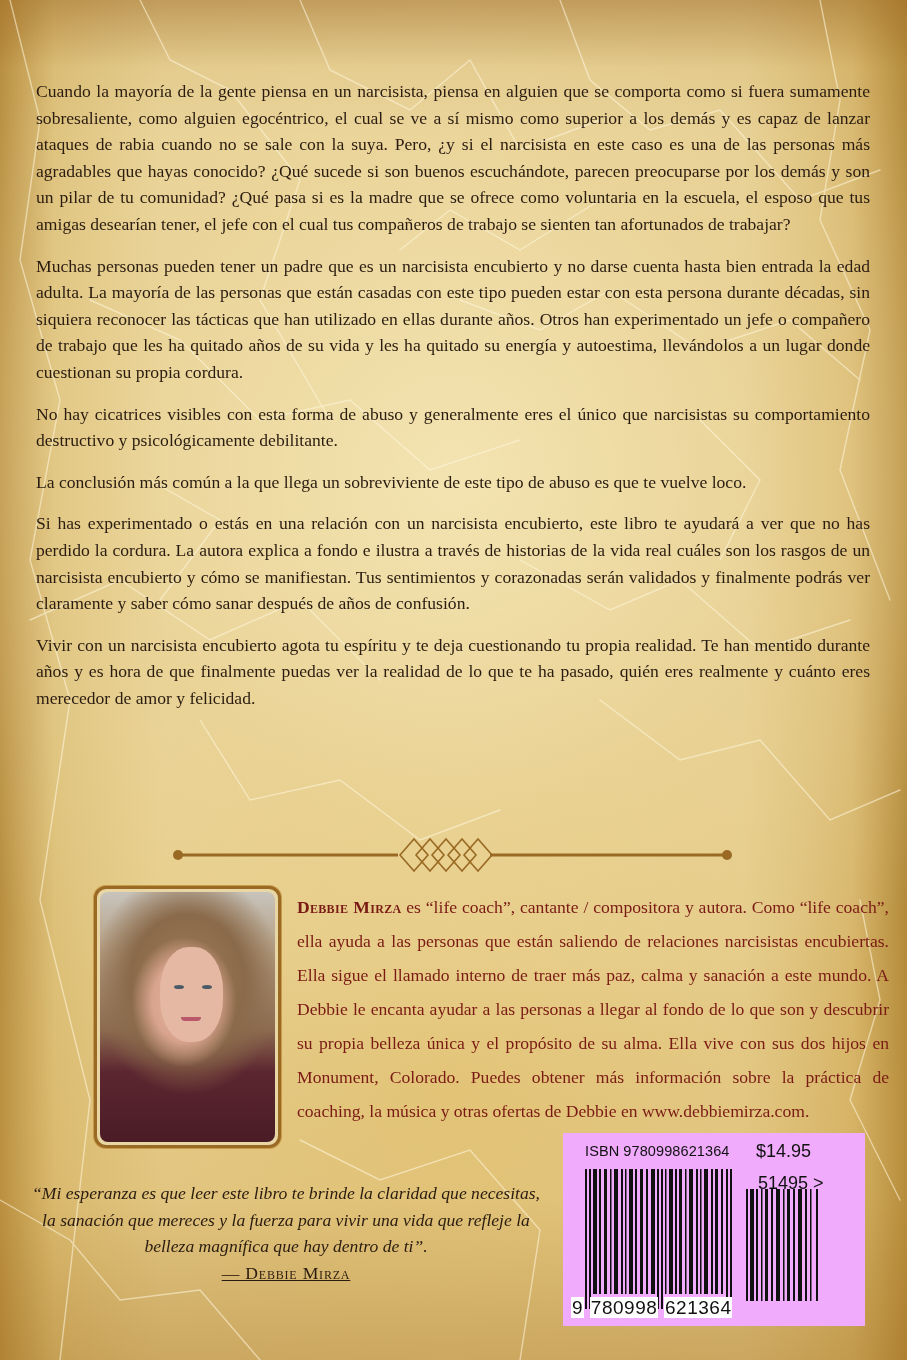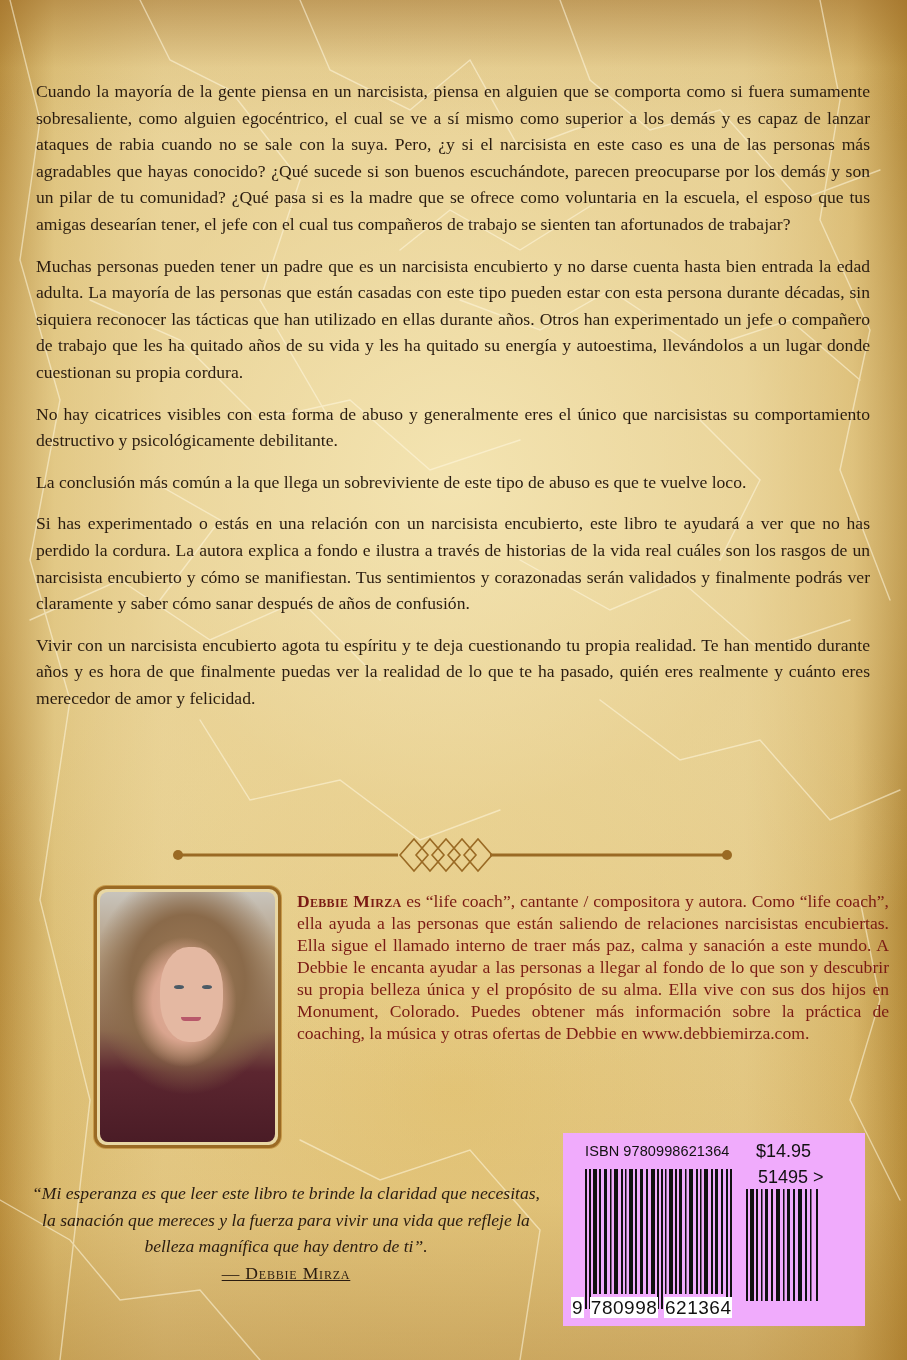--- a/index.html
+++ b/index.html
@@ -34,41 +34,41 @@
     background:
       radial-gradient(ellipse 30% 26% at 48% 44%, #e2b4a0 0%, #d9a48e 60%, rgba(0,0,0,0) 100%),
       radial-gradient(ellipse 55% 45% at 50% 36%, #a07c58 0%, #8a6a4a 60%, rgba(0,0,0,0) 100%),
       linear-gradient(180deg, #c8c4bc 0%, #b39c80 25%, #8d6b50 55%, #5c2630 72%, #4a1c26 100%);
   }
   .photo .face { position: absolute; left: 34%; top: 22%; width: 36%; height: 38%; border-radius: 45%; background: #e4b8a2; }
   .photo .eye { position: absolute; width: 10px; height: 4px; background: #4a5a66; border-radius: 50%; top: 37%; }
   .photo .mouth { position: absolute; left: 46%; top: 50%; width: 20px; height: 4px; border-radius: 0 0 10px 10px; background: #b8586a; }
   .bio {
     position: absolute; left: 297px; top: 890px; width: 592px;
-    color: #7a1a14; font-size: 17.6px; line-height: 22px; text-align: justify;
+    color: #7a1a14; font-size: 17.6px; line-height: 34px; text-align: justify;
   }
   .bio .author-name { font-weight: bold; font-variant: small-caps; letter-spacing: 0.3px; }
   .quote {
     position: absolute; left: 26px; top: 1180px; width: 520px; text-align: center;
     color: #2a1c10; font-size: 17.6px; line-height: 26.5px; font-style: italic;
   }
   .quote-attr { font-style: normal; font-variant: small-caps; letter-spacing: 0.8px; display: block; text-decoration: underline; }
   .barcode-box {
     position: absolute; left: 563px; top: 1133px; width: 302px; height: 193px; background: #f0abfc;
   }
   .isbn-label {
     position: absolute; left: 22px; top: 10px; font-family: "Liberation Sans", "DejaVu Sans", sans-serif;
     font-size: 14.5px; color: #111; letter-spacing: 0.1px;
   }
   .price {
     position: absolute; left: 193px; top: 8px; font-family: "Liberation Sans", "DejaVu Sans", sans-serif;
     font-size: 18px; color: #111;
   }
   .price-code {
-    position: absolute; left: 195px; top: 34px; font-family: "Liberation Sans", "DejaVu Sans", sans-serif;
+    position: absolute; left: 195px; top: 40px; font-family: "Liberation Sans", "DejaVu Sans", sans-serif;
     font-size: 18px; color: #111;
   }
   .bars-main { position: absolute; left: 22px; top: 36px; width: 150px; height: 140px; }
   .bars-addon { position: absolute; left: 183px; top: 56px; width: 74px; height: 112px; }
   .isbn-digits {
     position: absolute; left: 8px; top: 164px; font-family: "Liberation Sans", "DejaVu Sans", sans-serif;
     font-size: 19px; color: #111; background: transparent; letter-spacing: 0.5px;
   }
   .isbn-digits span { background: #fff; padding: 0 1px; }
 </style>

